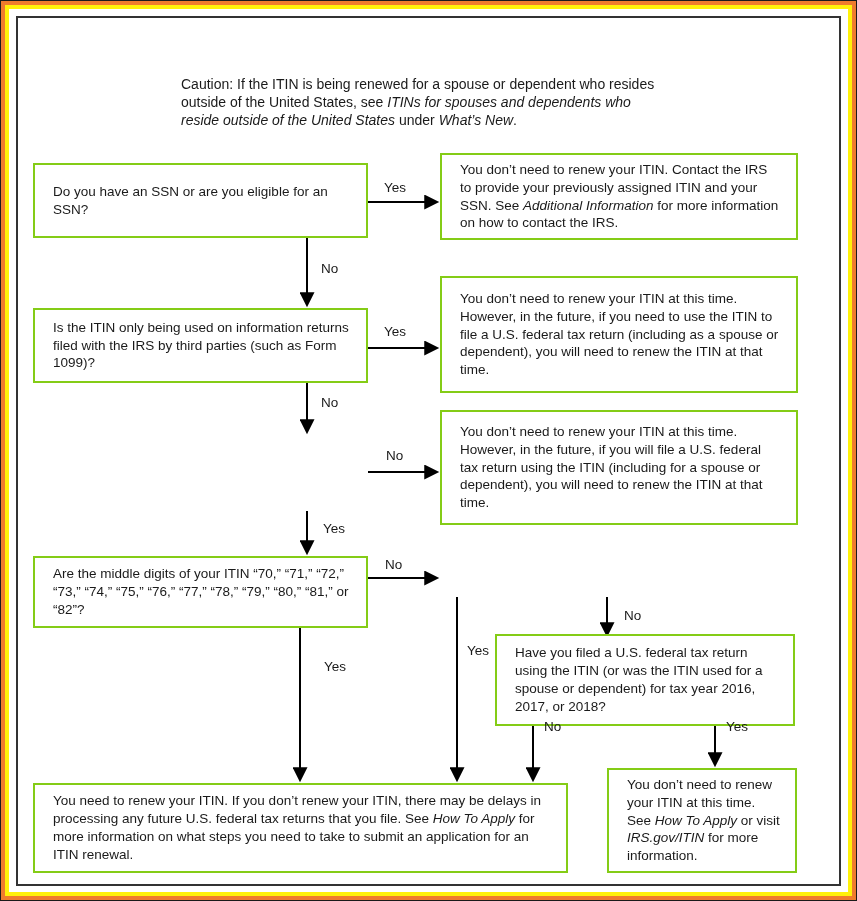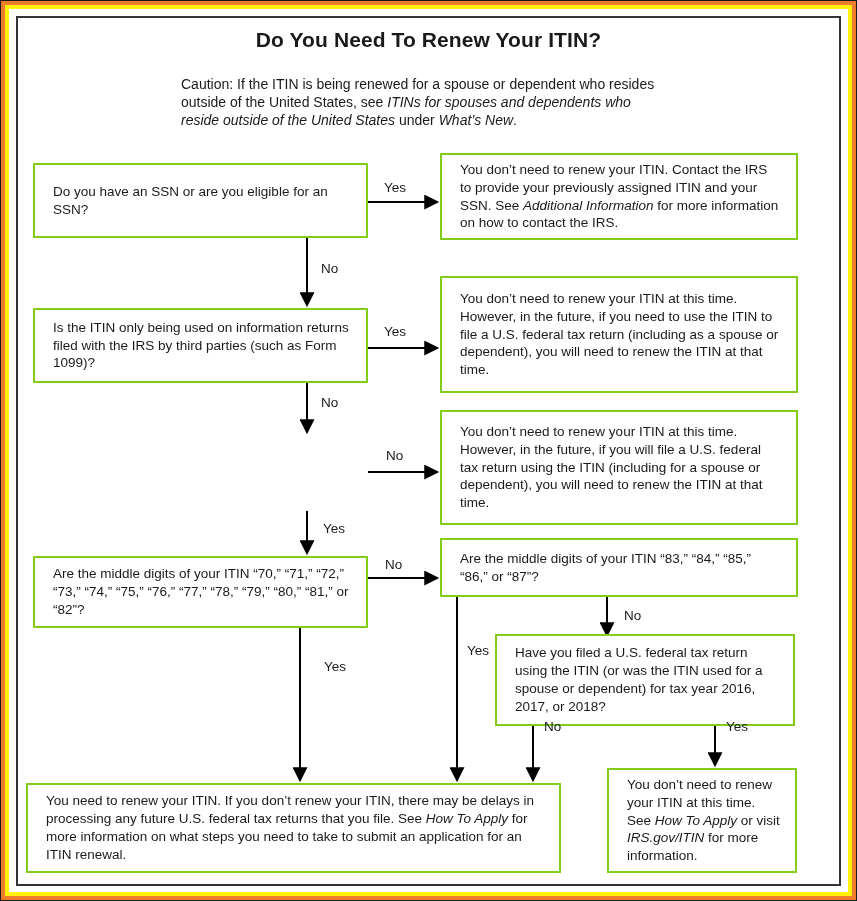--- a/index.html
+++ b/index.html
@@ -71,21 +71,20 @@
       <line x1="350" y1="454" x2="419" y2="454" marker-end="url(#arrow)"></line>
       <line x1="289" y1="493" x2="289" y2="535" marker-end="url(#arrow)"></line>
       <line x1="350" y1="560" x2="419" y2="560" marker-end="url(#arrow)"></line>
       <line x1="282" y1="610" x2="282" y2="762" marker-end="url(#arrow)"></line>
       <line x1="589" y1="579" x2="589" y2="617" marker-end="url(#arrow)"></line>
       <line x1="439" y1="579" x2="439" y2="762" marker-end="url(#arrow)"></line>
       <line x1="515" y1="697" x2="515" y2="762" marker-end="url(#arrow)"></line>
       <line x1="697" y1="697" x2="697" y2="747" marker-end="url(#arrow)"></line>
     </svg>
 
-    <div class="page-title">Do You Need To Renew Your ITIN?</div>
     <div class="caution"><span class="bd">Caution:</span><span> If the ITIN is being renewed for a spouse or dependent who resides outside of the United States, see </span><span class="it">ITINs for spouses and dependents who reside outside of the United States</span><span> under </span><span class="it">What’s New</span><span>.</span></div>
 
     <div class="box" style="left:15px; top:145px; width:335px; height:75px">
       <div class="txt"><span>Do you have an SSN or are you eligible for an SSN?</span></div>
     </div>
     <div class="box" style="left:15px; top:290px; width:335px; height:75px">
       <div class="txt"><span>Is the ITIN only being used on information returns filed with the IRS by third parties (such as Form 1099)?</span></div>
     </div>
     <div class="box" style="left:15px; top:538px; width:335px; height:72px">
       <div class="txt"><span>Are the middle digits of your ITIN “70,” “71,” “72,” “73,” “74,” “75,” “76,” “77,” “78,” “79,” “80,” “81,” or “82”?</span></div>
@@ -93,28 +92,25 @@
 
     <div class="box" style="left:422px; top:135px; width:358px; height:87px">
       <div class="txt"><span>You don’t need to renew your ITIN. Contact the IRS to provide your previously assigned ITIN and your SSN. See </span><span class="it">Additional Information</span><span> for more information on how to contact the IRS.</span></div>
     </div>
     <div class="box" style="left:422px; top:258px; width:358px; height:117px">
       <div class="txt"><span>You don’t need to renew your ITIN at this time. However, in the future, if you need to use the ITIN to file a U.S. federal tax return (including as a spouse or dependent), you will need to renew the ITIN at that time.</span></div>
     </div>
     <div class="box" style="left:422px; top:392px; width:358px; height:115px">
       <div class="txt"><span>You don’t need to renew your ITIN at this time. However, in the future, if you will file a U.S. federal tax return using the ITIN (including for a spouse or dependent), you will need to renew the ITIN at that time.</span></div>
     </div>
-    <div class="box" style="left:422px; top:520px; width:358px; height:59px">
-      <div class="txt"><span>Are the middle digits of your ITIN “83,” “84,” “85,” “86,” or “87”?</span></div>
-    </div>
     <div class="box" style="left:477px; top:616px; width:300px; height:92px">
       <div class="txt"><span>Have you filed a U.S. federal tax return using the ITIN (or was the ITIN used for a spouse or dependent) for tax year 2016, 2017, or 2018?</span></div>
     </div>
 
-    <div class="box" style="left:8px; top:765px; width:535px; height:90px">
+    <div class="box" style="left:15px; top:765px; width:535px; height:90px">
       <div class="txt"><span>You need to renew your ITIN. If you don’t renew your ITIN, there may be delays in processing any future U.S. federal tax returns that you file. See </span><span class="it">How To Apply</span><span> for more information on what steps you need to take to submit an application for an ITIN renewal.</span></div>
     </div>
     <div class="box" style="left:589px; top:750px; width:190px; height:105px">
       <div class="txt"><span>You don’t need to renew your ITIN at this time. See </span><span class="it">How To Apply</span><span> or visit </span><span class="it">IRS.gov/ITIN</span><span> for more information.</span></div>
     </div>
 
     <span class="elabel" style="left:366px; top:162px">Yes</span>
     <span class="elabel" style="left:303px; top:243px">No</span>
     <span class="elabel" style="left:366px; top:306px">Yes</span>
     <span class="elabel" style="left:303px; top:377px">No</span>

